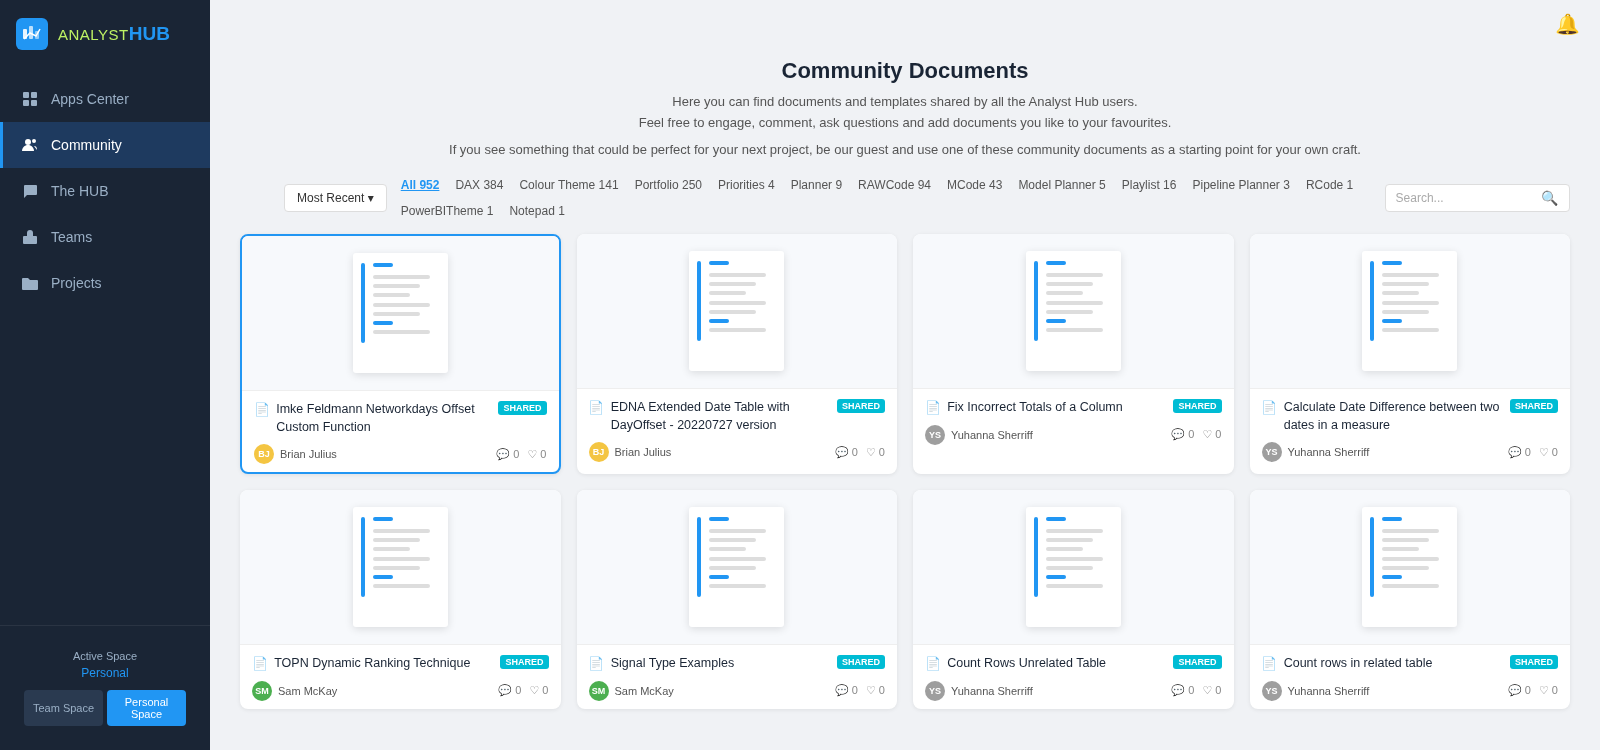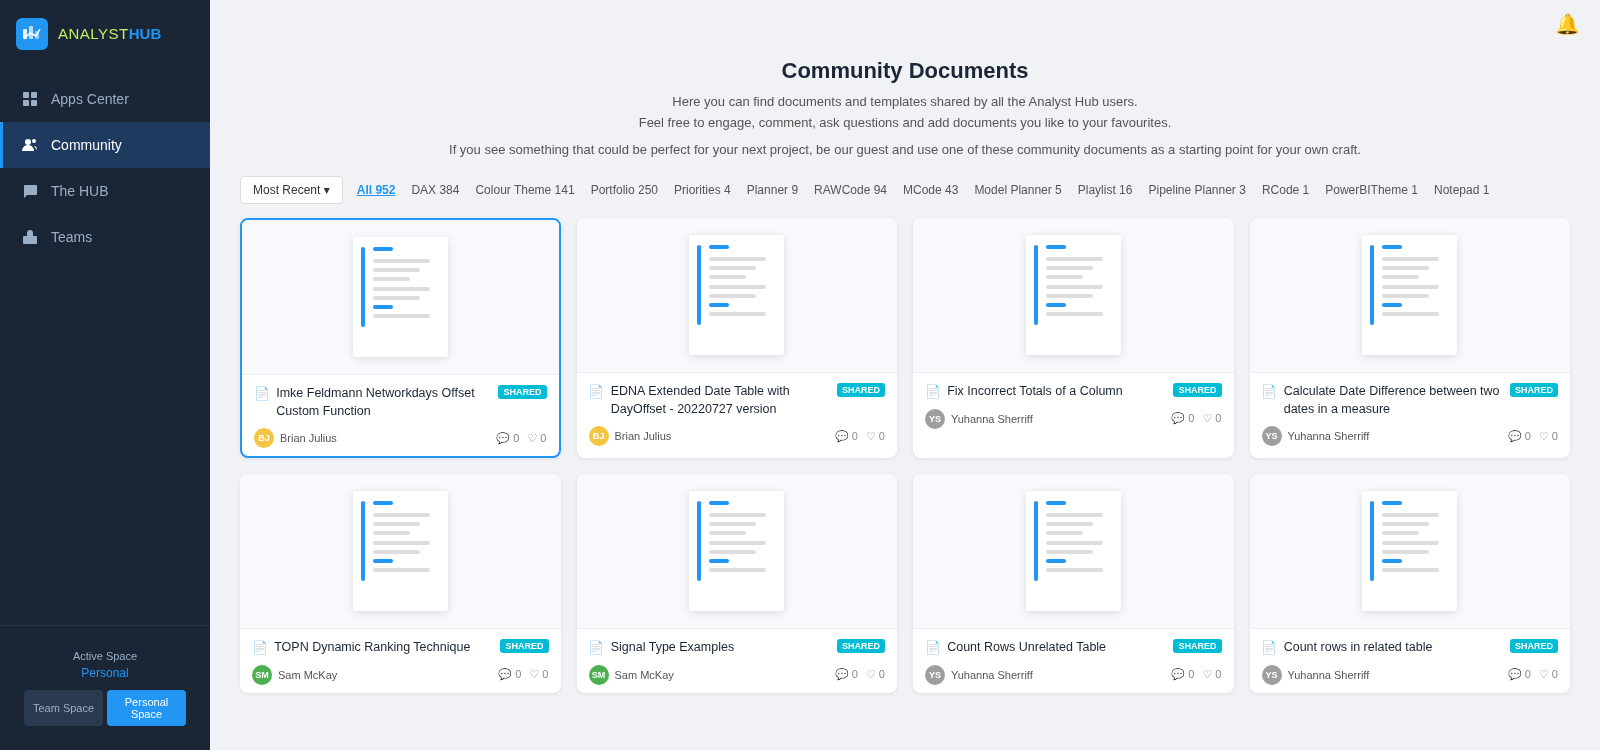--- a/index.html
+++ b/index.html
@@ -24,21 +24,21 @@
       width: 32px;
       height: 32px;
       background: #2196f3;
       border-radius: 6px;
       display: flex;
       align-items: center;
       justify-content: center;
     }
     .logo-icon svg { width: 20px; height: 20px; }
     .logo-text-analyst { color: #bef264; font-size: 15px; font-weight: 300; letter-spacing: 0.5px; }
-    .logo-text-hub { color: #2196f3; font-size: 15px; font-weight: 700; }
+    .logo-text-hub { color: #2196f3; font-size: 19px; font-weight: 700; }
 
     .sidebar-nav { flex: 1; padding-top: 8px; }
     .sidebar-item {
       display: flex;
       align-items: center;
       gap: 12px;
       padding: 14px 18px;
       cursor: pointer;
       color: #9aafc5;
       font-size: 14px;
@@ -114,20 +114,21 @@
       border: 1px solid #ddd;
       border-radius: 4px;
       padding: 6px 12px;
       font-size: 12px;
       cursor: pointer;
       color: #333;
       white-space: nowrap;
       display: flex;
       align-items: center;
       gap: 4px;
+      margin-left: 44px;
     }
     .filter-tags {
       display: flex;
       gap: 8px;
       flex-wrap: wrap;
       align-items: center;
       flex: 1;
     }
     .filter-tag {
       font-size: 12px;
@@ -303,20 +304,28 @@
     <span>The HUB</span>
   </div>
       <div class="sidebar-item">
     <span class="item-icon">
           <svg width="16" height="16" viewBox="0 0 16 16" fill="currentColor">
             <rect x="1" y="7" width="14" height="8" rx="1"></rect>
             <path d="M5 7V4a3 3 0 016 0v3"></path>
           </svg>
         </span>
     <span>Teams</span>
+  </div>
+      <div class="sidebar-item">
+    <span class="item-icon">
+          <svg width="16" height="16" viewBox="0 0 16 16" fill="currentColor">
+            <path d="M1 3h5l2 2h7a1 1 0 011 1v8a1 1 0 01-1 1H1a1 1 0 01-1-1V4a1 1 0 011-1z"></path>
+          </svg>
+        </span>
+    <span>Projects</span>
   </div>
     </div>
 
   <div class="sidebar-bottom">
     <div class="active-space-label">Active Space</div>
     <div class="active-space-value">Personal</div>
     <div class="space-toggle">
       <button class="space-btn team">Team Space</button>
       <button class="space-btn personal">Personal Space</button>
     </div>
@@ -347,20 +356,24 @@
         <span class="filter-tag">Planner 9</span>
         <span class="filter-tag">RAWCode 94</span>
         <span class="filter-tag">MCode 43</span>
         <span class="filter-tag">Model Planner 5</span>
         <span class="filter-tag">Playlist 16</span>
         <span class="filter-tag">Pipeline Planner 3</span>
         <span class="filter-tag">RCode 1</span>
         <span class="filter-tag">PowerBITheme 1</span>
         <span class="filter-tag">Notepad 1</span>
       </div>
+    <div class="search-box">
+      <input type="text" placeholder="Search..." style="">
+      <span style="color:#aaa; font-size:14px;">🔍</span>
+    </div>
   </div>
 
   <div class="doc-grid">
 
   <div class="doc-card selected">
     <div class="doc-thumbnail">
       <div class="doc-preview">
         <div class="line blue-accent"></div>
         <div style="margin-left:12px;">
           <div class="line blue-short" style="margin-bottom:8px;"></div>

